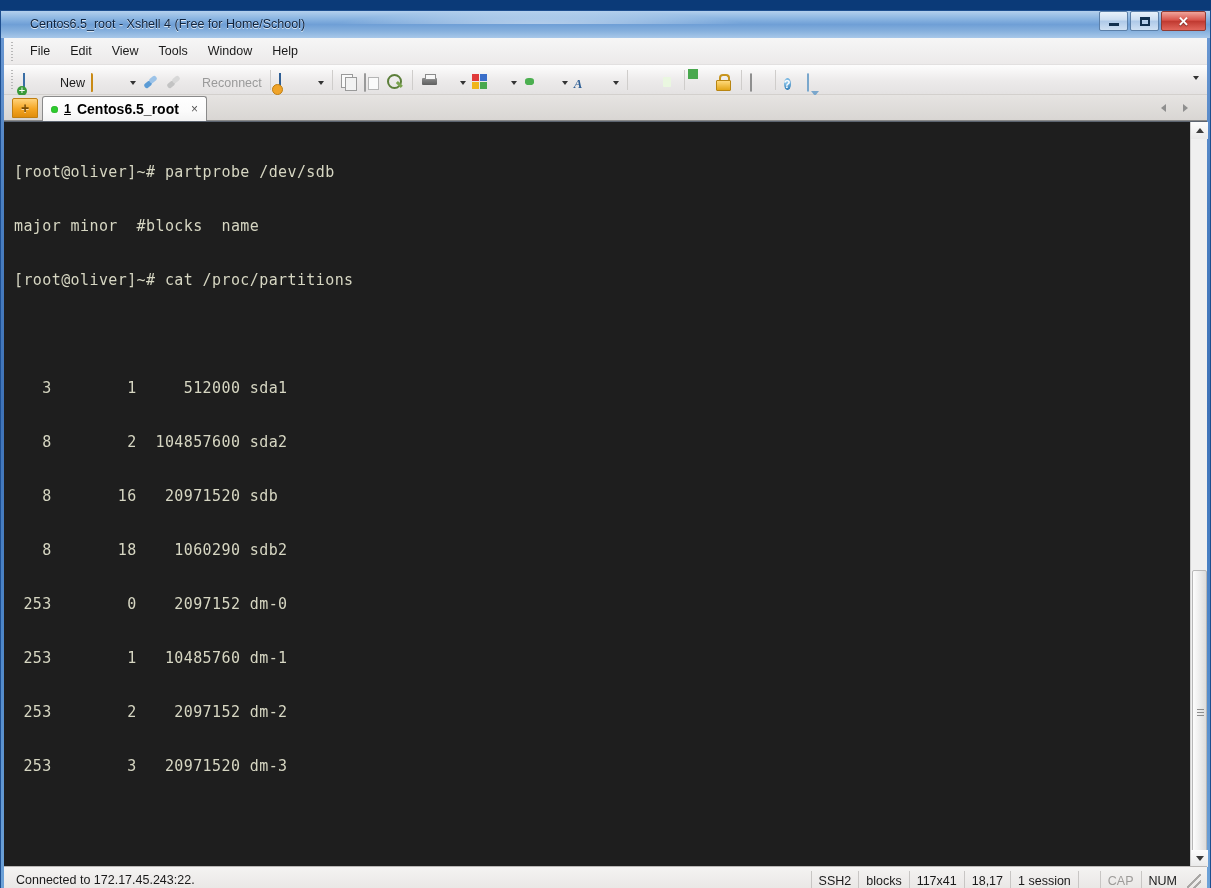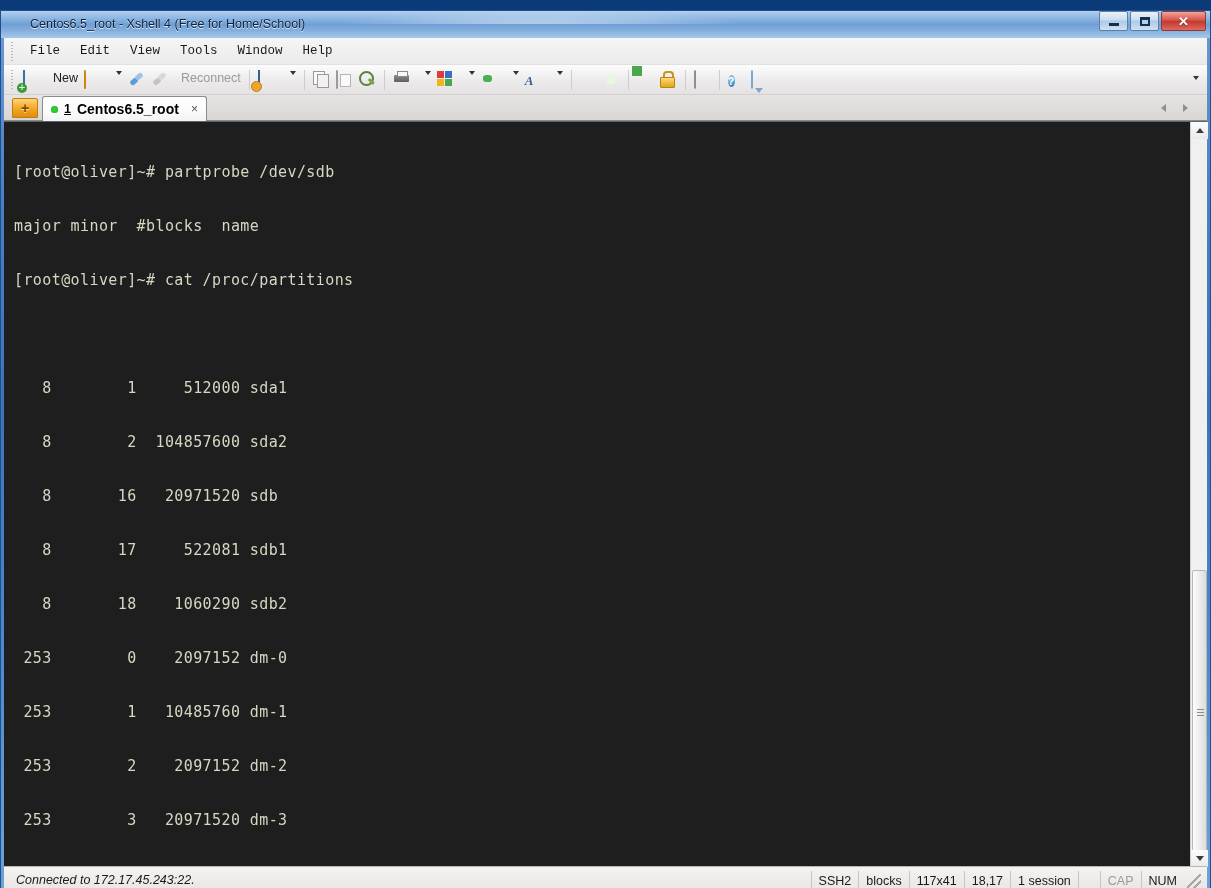--- a/index.html
+++ b/index.html
@@ -89,34 +89,34 @@
   }
   .grip {
     width:7px; height:19px; margin-left:5px; margin-right:4px;
     background-image: repeating-linear-gradient(180deg,#b8b8b8 0 1px, transparent 1px 3px);
     background-size: 2px 100%;
     background-position: 2px 0;
     background-repeat: no-repeat;
   }
   .menu-item {
     font-size: 12.5px; color:#1a1a1a;
-    padding: 3px 10px; cursor: default; font-family: Liberation Mono, monospace;
+    padding: 3px 10px; cursor: default;
   }
 
   
   #toolbar {
     position:absolute; left:0; top:27px;
     width:1203px; height:30px;
     background: linear-gradient(180deg,#fdfdfd 0%, #eceaea 55%, #e4e2e2 100%);
     border-bottom:1px solid #d3d0cd;
     display:flex; align-items:center;
   }
   .tb-sep { width:1px; height:20px; background:#cfcdcb; margin:0 5px; }
   .tb-btn {
-    height:24px; display:flex; gap:13px;
+    height:24px; display:flex; align-items:center; gap:20px;
     padding: 0 3px; cursor: default; border-radius:2px;margin-top:6px;
   }
   .tb-label { font-size:12.5px; color:#1a1a1a; }
   .tb-label.disabled { color:#9a9a9a; }
   .caret { width:0;height:0;border-left:3.5px solid transparent;border-right:3.5px solid transparent;border-top:4px solid #333; margin-left:2px; }
   .icon { width:17px; height:17px; position:relative; display:inline-block; }
   #tb-overflow { position:absolute; right:8px; top:11px; }
 
   
   #tabbar {
@@ -203,21 +203,21 @@
   }
 
   
   #statusbar {
     position:absolute; left:0; bottom:0;
     width:1203px; height:27px;
     background: linear-gradient(180deg,#f4f3f2 0%, #e7e5e3 100%);
     border-top:1px solid #b9b7b5;
     display:flex; align-items:center;
   }
-  #status-left { font-size:12.5px; color:#1a1a1a; padding-left:12px;font-style:italic; }
+  #status-left { font-size:12.5px; color:#1a1a1a; padding-left:12px; }
   #status-right { position:absolute; right:4px; top:0; height:27px; display:flex; align-items:center;padding-left:12px; }
   .st-cell {
     font-size:12.5px; color:#1a1a1a;
     padding: 0 7px; height:19px; display:flex; align-items:center;
     border-left:1px solid #c8c6c4;
   }
   .st-cell.dim { color:#9d9b99; }
   .st-cell.empty { width:22px; }
   #resize-grip {
     width:14px;height:14px; margin-left:3px; margin-right:2px;
@@ -428,24 +428,23 @@
       </div>
     </div>
 
     <div id="terminal-wrap">
       <div id="terminal">
         <div id="term-lines">
           <div class="term-line">[root@oliver]~# partprobe /dev/sdb</div>
           <div class="term-line">major minor  #blocks  name</div>
           <div class="term-line">[root@oliver]~# cat /proc/partitions</div>
           <div class="term-line">&nbsp;</div>
-          <div class="term-line">   8        1     512000 sda1</div>
+          <div class="term-line">   3        1     512000 sda1</div>
           <div class="term-line">   8        2  104857600 sda2</div>
           <div class="term-line">   8       16   20971520 sdb</div>
-          <div class="term-line">   8       17     522081 sdb1</div>
           <div class="term-line">   8       18    1060290 sdb2</div>
           <div class="term-line"> 253        0    2097152 dm-0</div>
           <div class="term-line"> 253        1   10485760 dm-1</div>
           <div class="term-line"> 253        2    2097152 dm-2</div>
           <div class="term-line"> 253        3   20971520 dm-3</div>
           
           
           
           
         </div>

